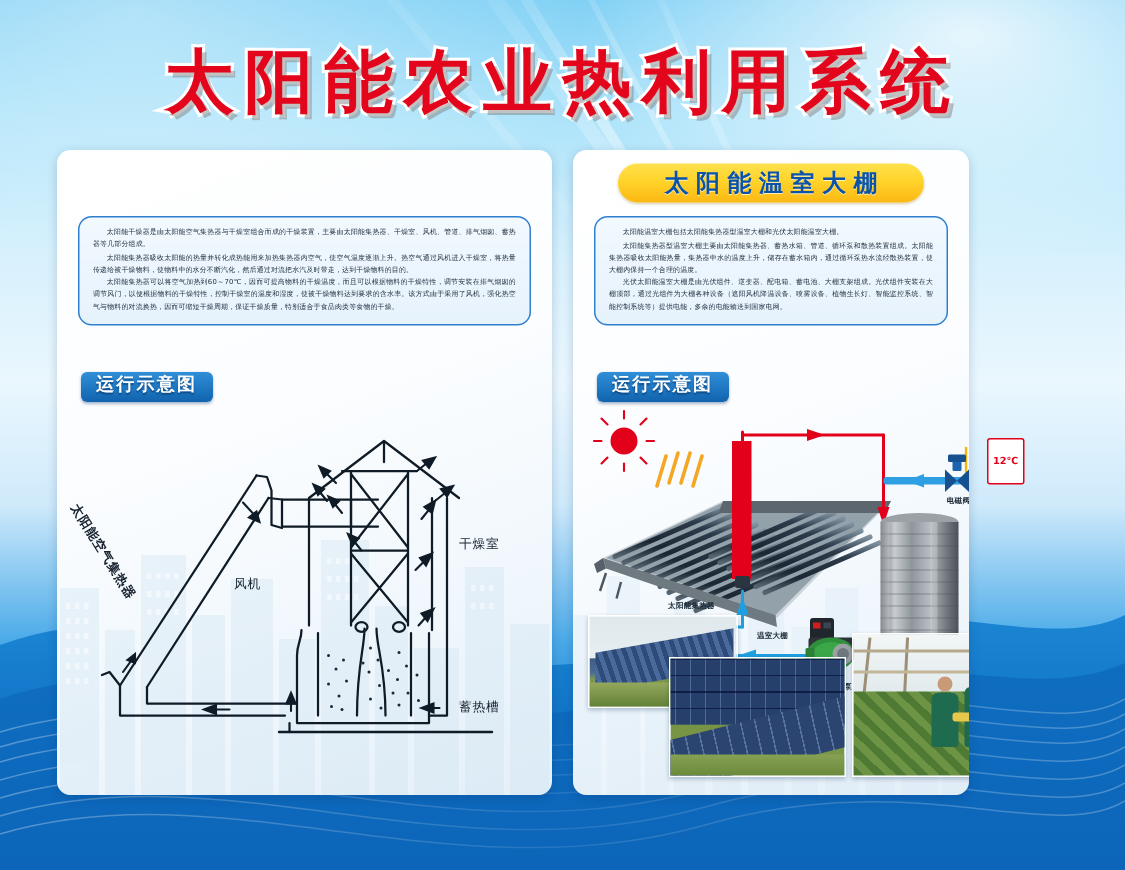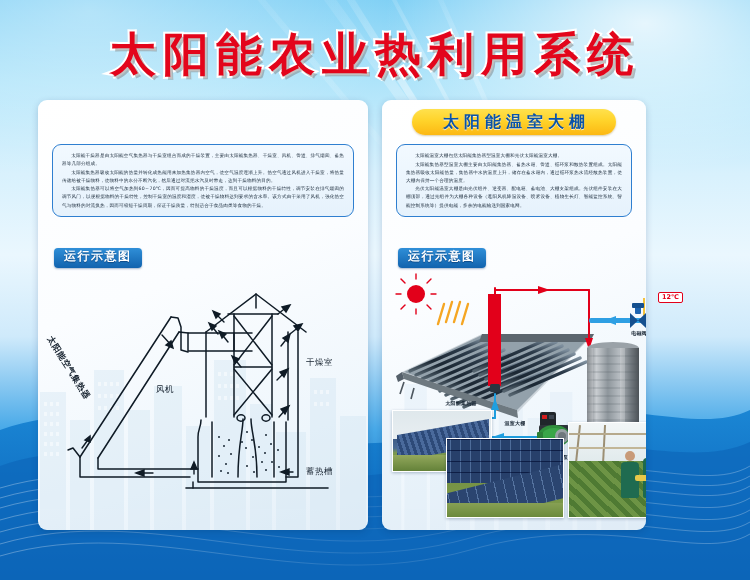--- a/index.html
+++ b/index.html
@@ -115,21 +115,21 @@
   }
   .plabel{
     position:absolute; font-size:5px; font-weight:bold; color:#1a2836;
     white-space:nowrap; letter-spacing:.2px; text-align:center;
   }
 
   
   #temp-badge{
     position:absolute; left:658px; top:292px; z-index:8;
     border:1px solid #e2001a; background:#fff; border-radius:2px;
-    padding:0px 3px; font-size:6.5px; font-weight:bold; color:#e2001a;
+    padding:10px 3px; font-size:6.5px; font-weight:bold; color:#e2001a;
     line-height:9px;
   }
 
   
   .photo{ position:absolute; border:1.5px solid #ffffff; overflow:hidden;
           box-shadow:0 1px 3px rgba(0,40,80,.28); }
 </style>
 </head>
 <body>
 

